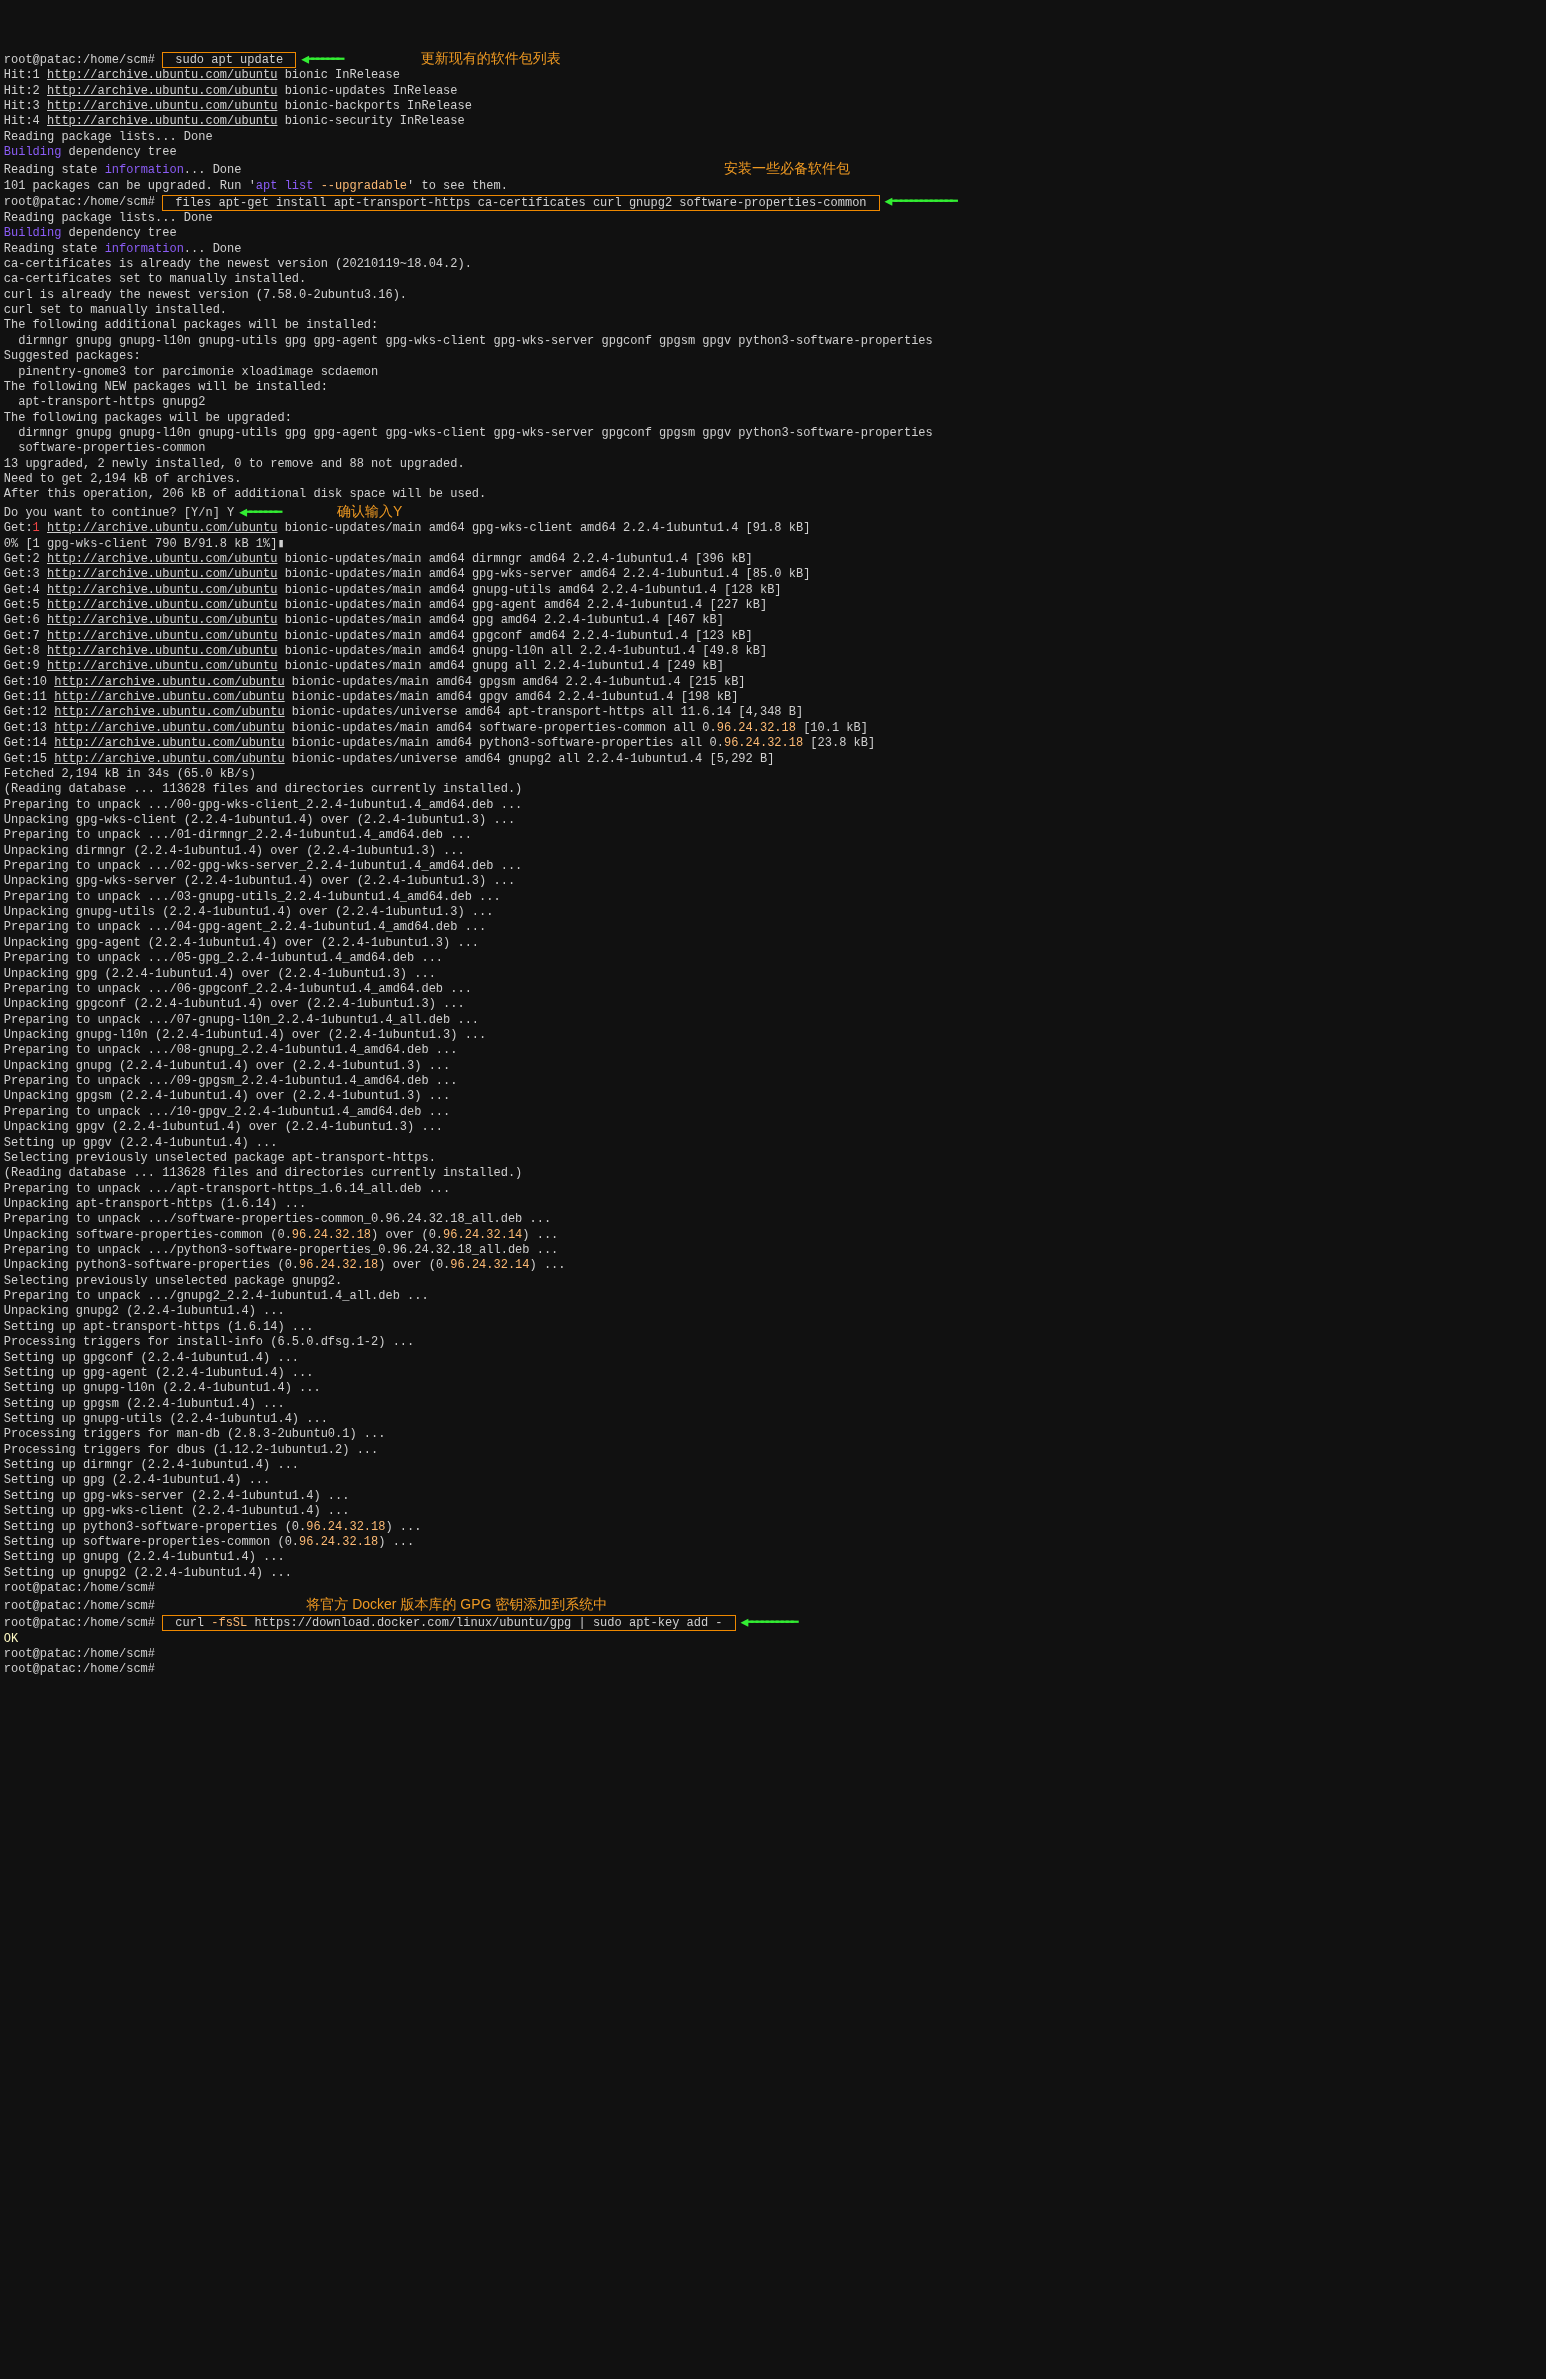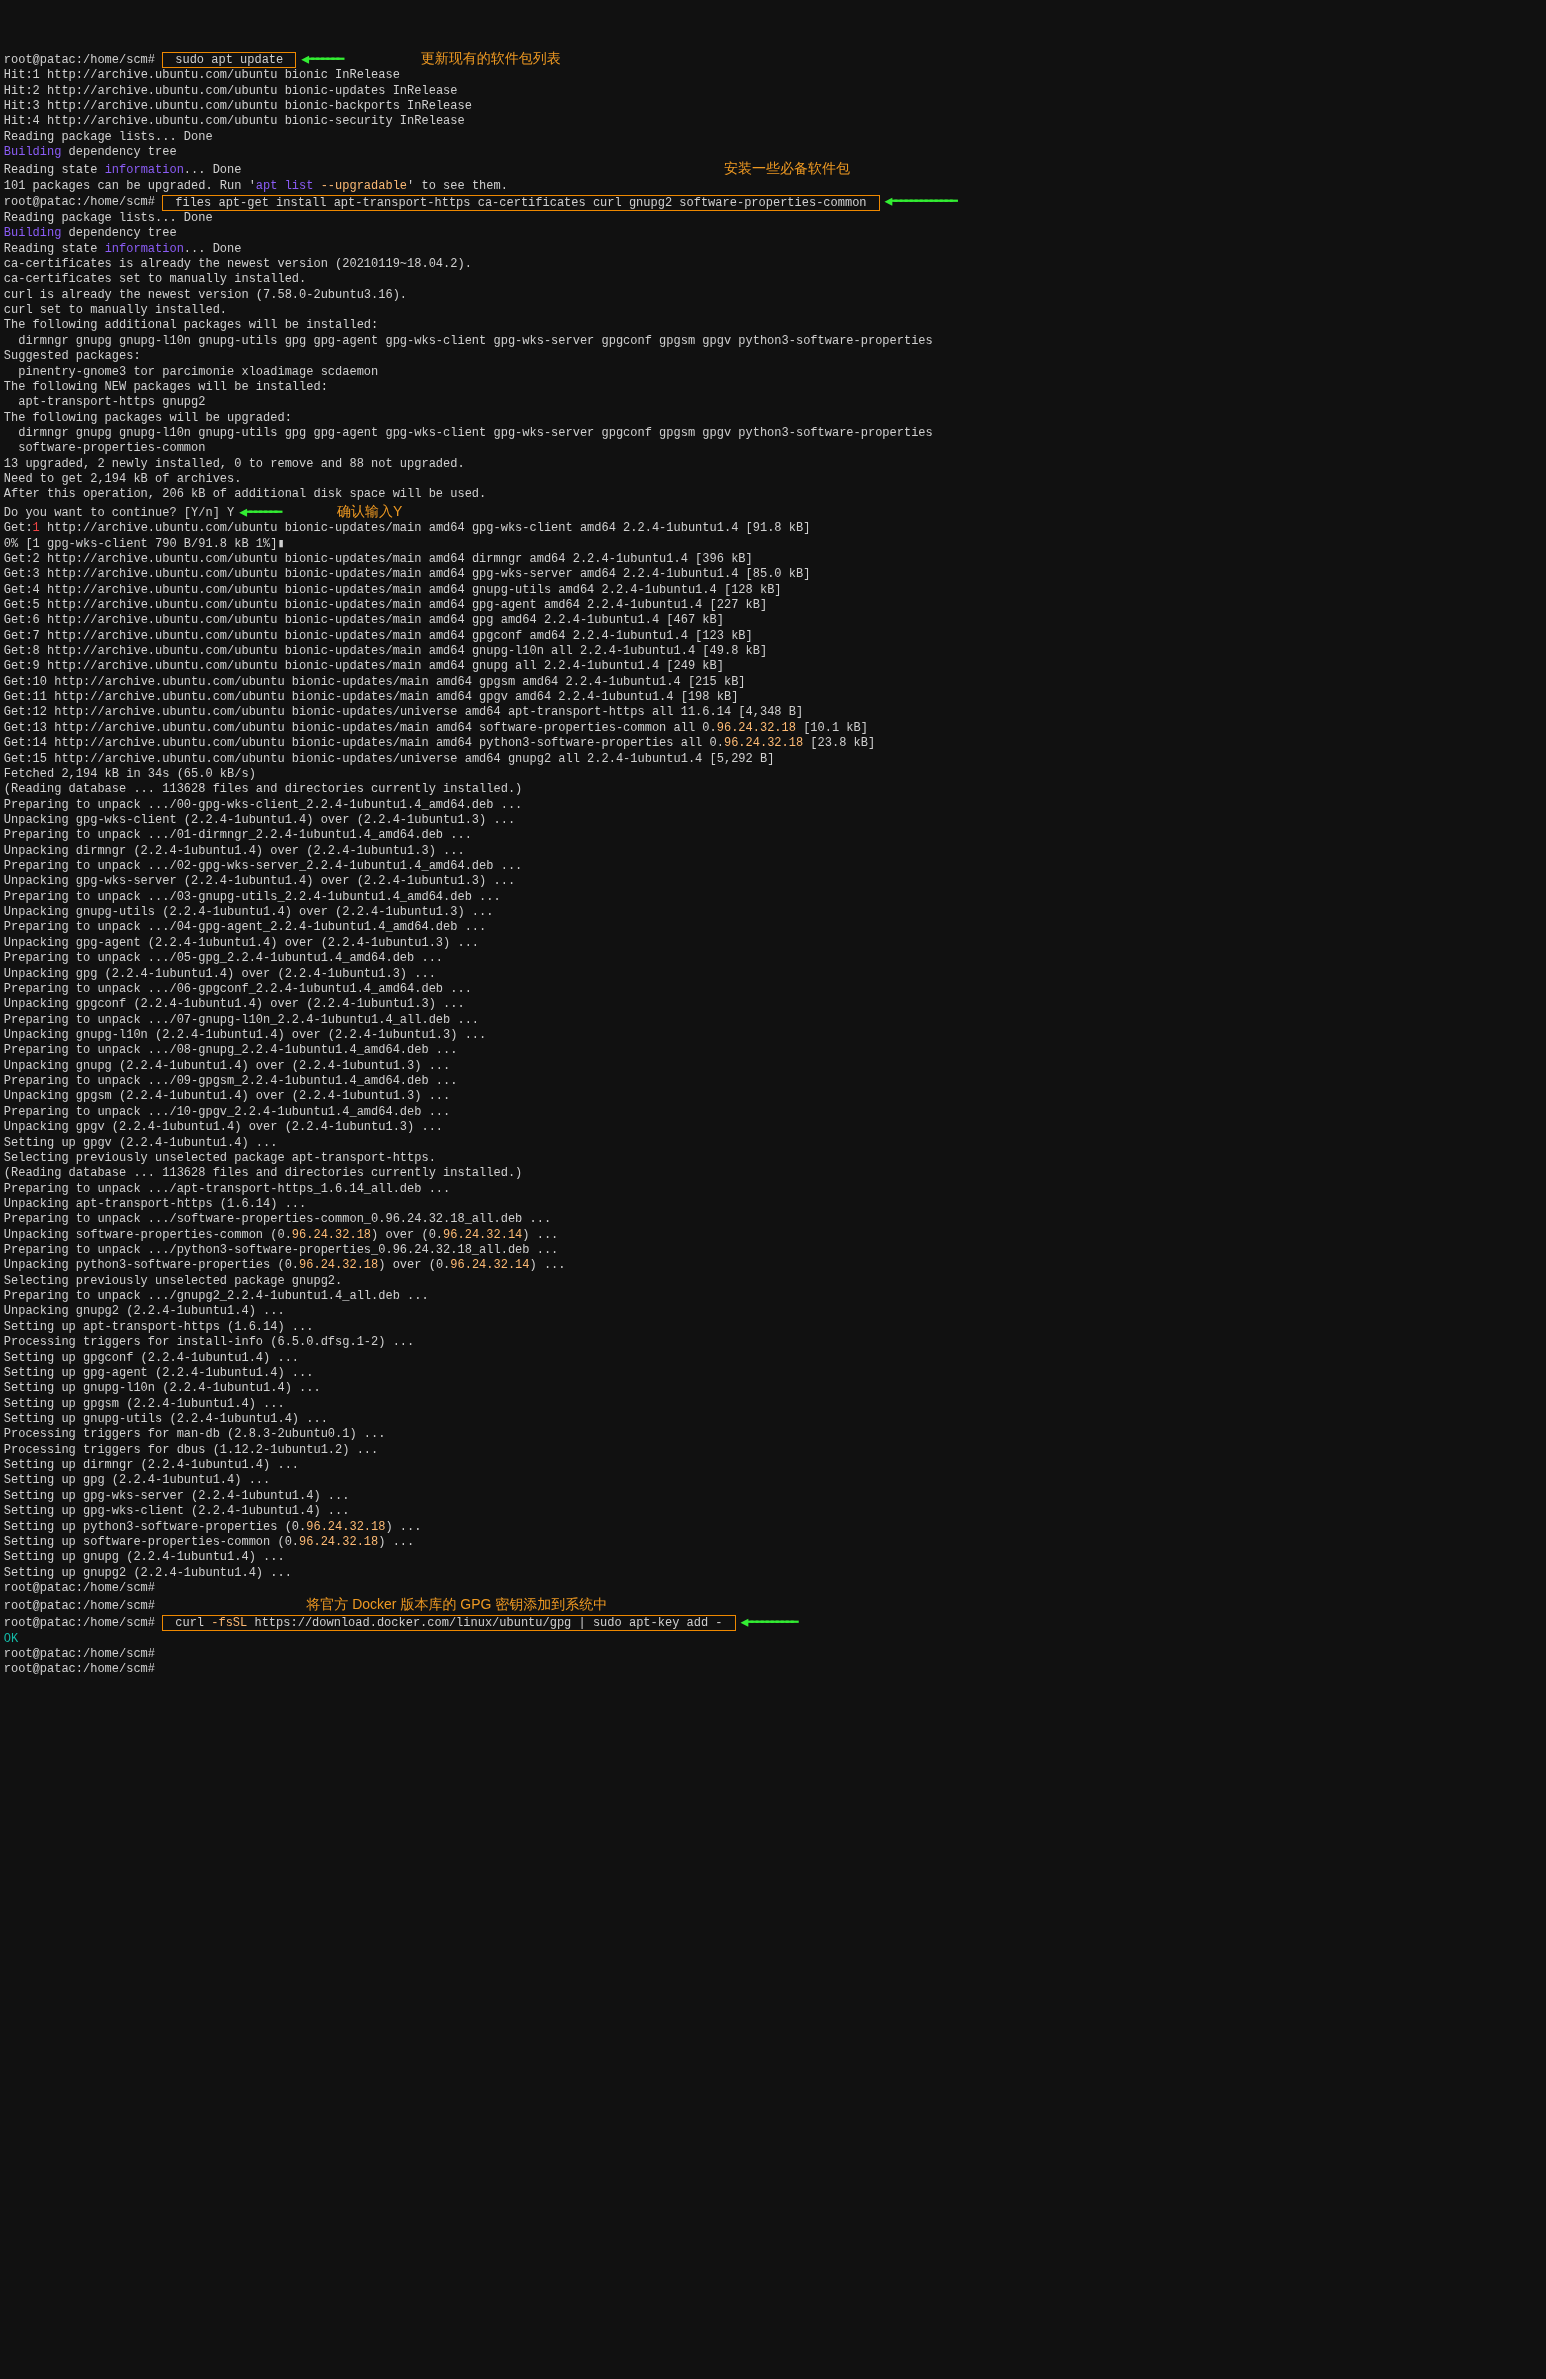--- a/index.html
+++ b/index.html
@@ -6,25 +6,25 @@
     margin: 0;
     padding: 3.8px;
     background: #111111;
     color: #d0d0d0;
     font-family: "Consolas", "Courier New", monospace;
     font-size: 12px;
     line-height: 1.28;
     white-space: pre;
     overflow-x: auto;
   }
-  .grn { color: #14b8a6; }
+  .grn { color: #fef9c3; }
   .cya { color: #8b5cf6; }
   .mag { color: #fdba74; }
   .red { color: #ee4444; }
-  .link { }
+  .link { text-decoration: underline; }
   .boxcmd {
     border: 0.9px solid #ee8800;
     padding: 0 12px;
     color: #d0d0d0;
   }
   .ann {
     color: #ee9922;
     font-family: "Microsoft YaHei", "SimSun", sans-serif;
     font-size: 14px;
     text-align: center;

